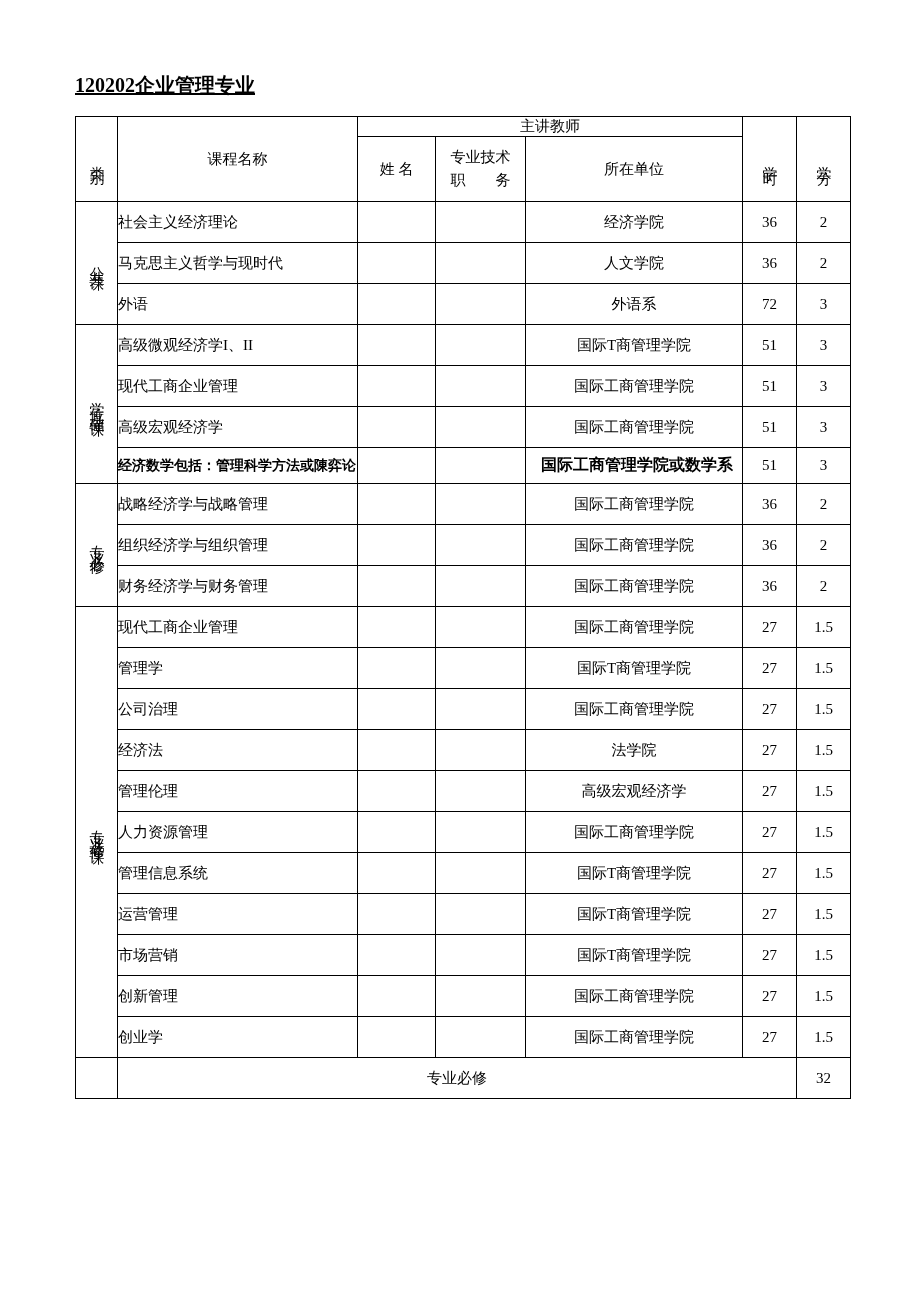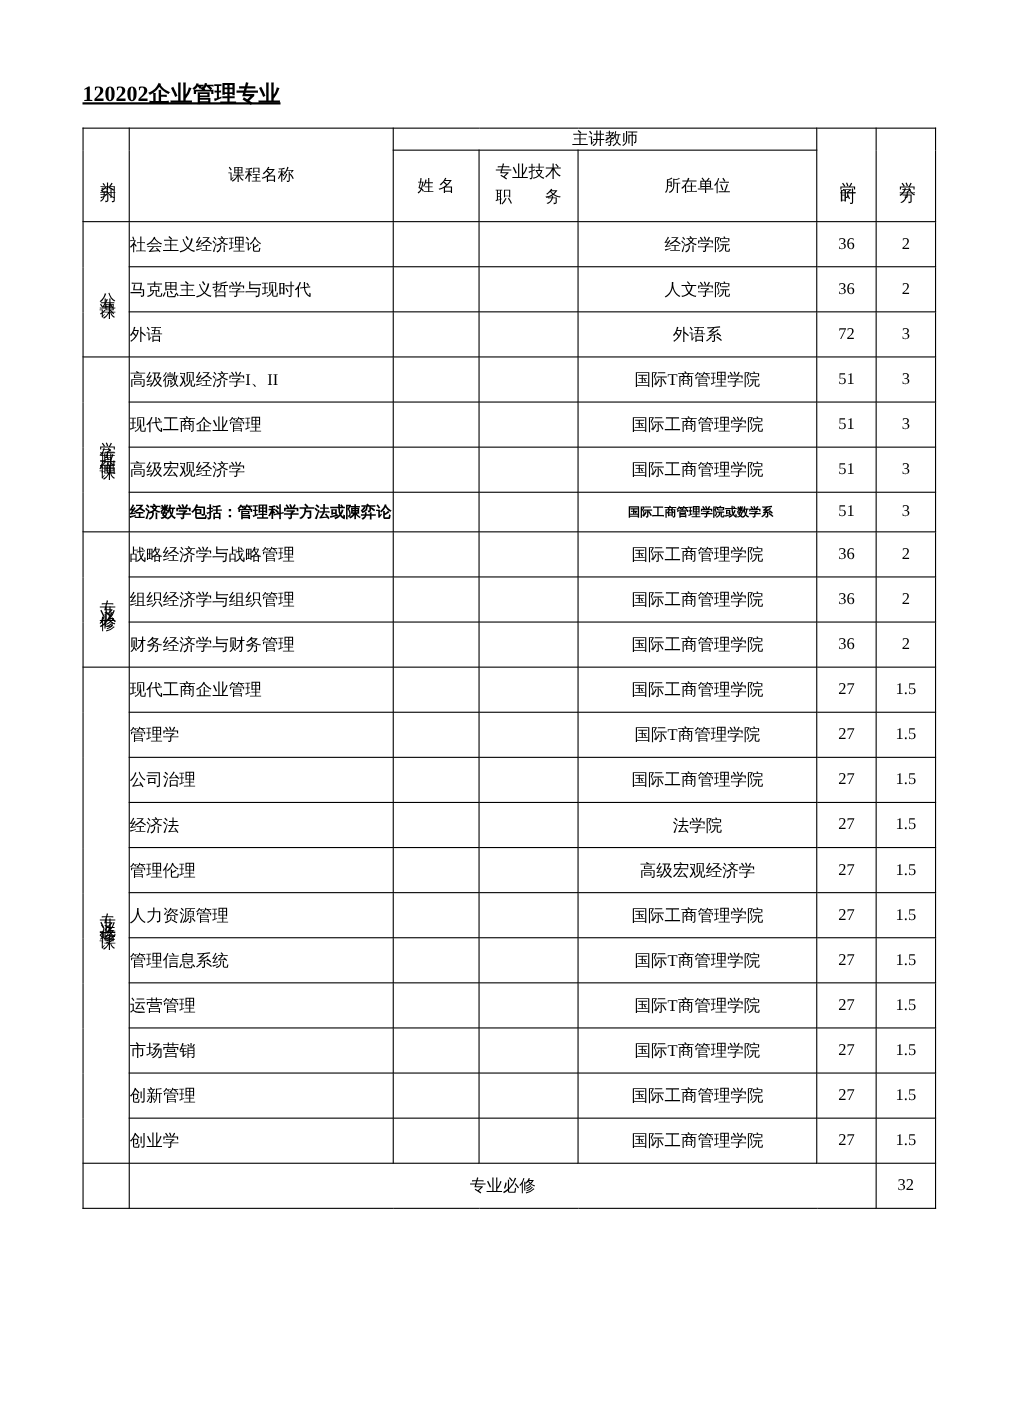--- a/index.html
+++ b/index.html
@@ -116,21 +116,21 @@
   td.course.small {
     font-size: 14px;
     font-weight: bold;
   }
   td.unit {
     padding-left: 12px;
     font-size: 16px;
     text-align: center;
   }
   td.unit.small {
-    font-size: 11px;
+    font-size: 16px;
     font-weight: bold;
     padding-left: 6px;
   }
   td.num {
     text-align: center;
     font-size: 15px;
     font-weight: bold;
   }
   td.blank { }
   tr.row-compact td.course { height: 35px; }

